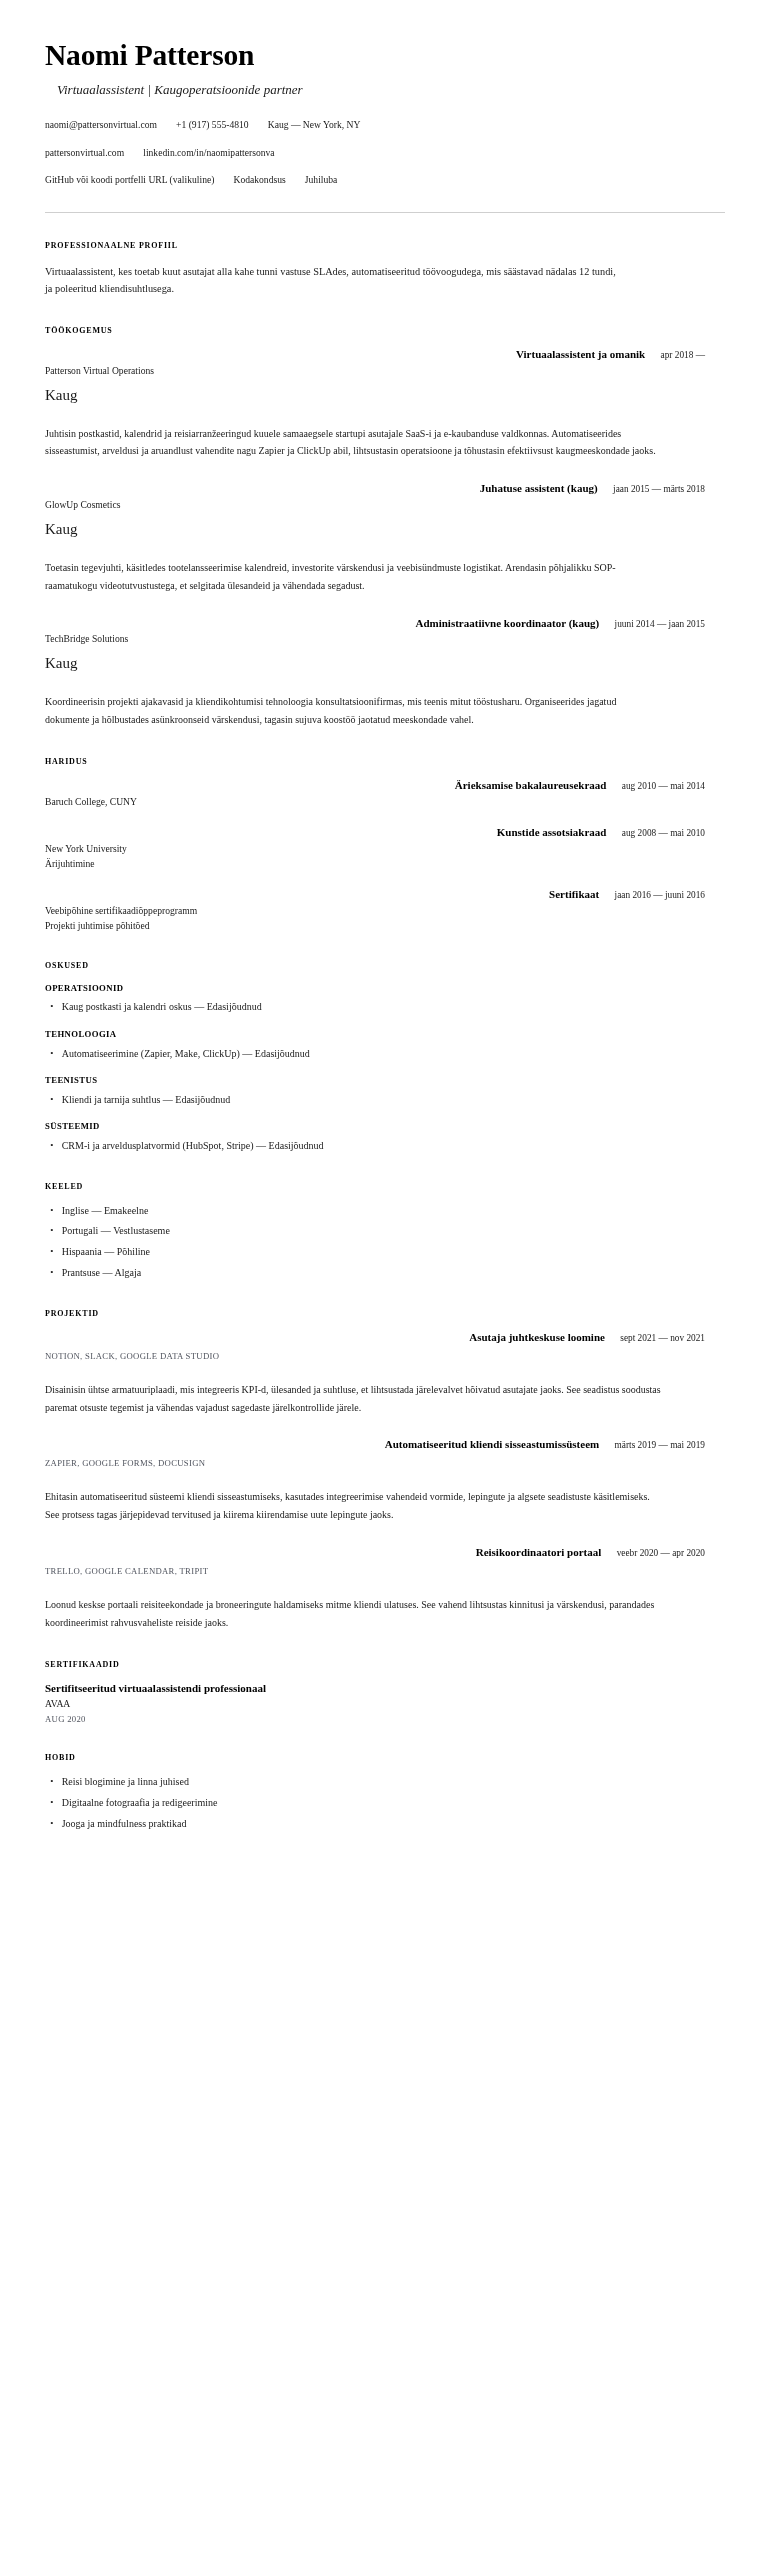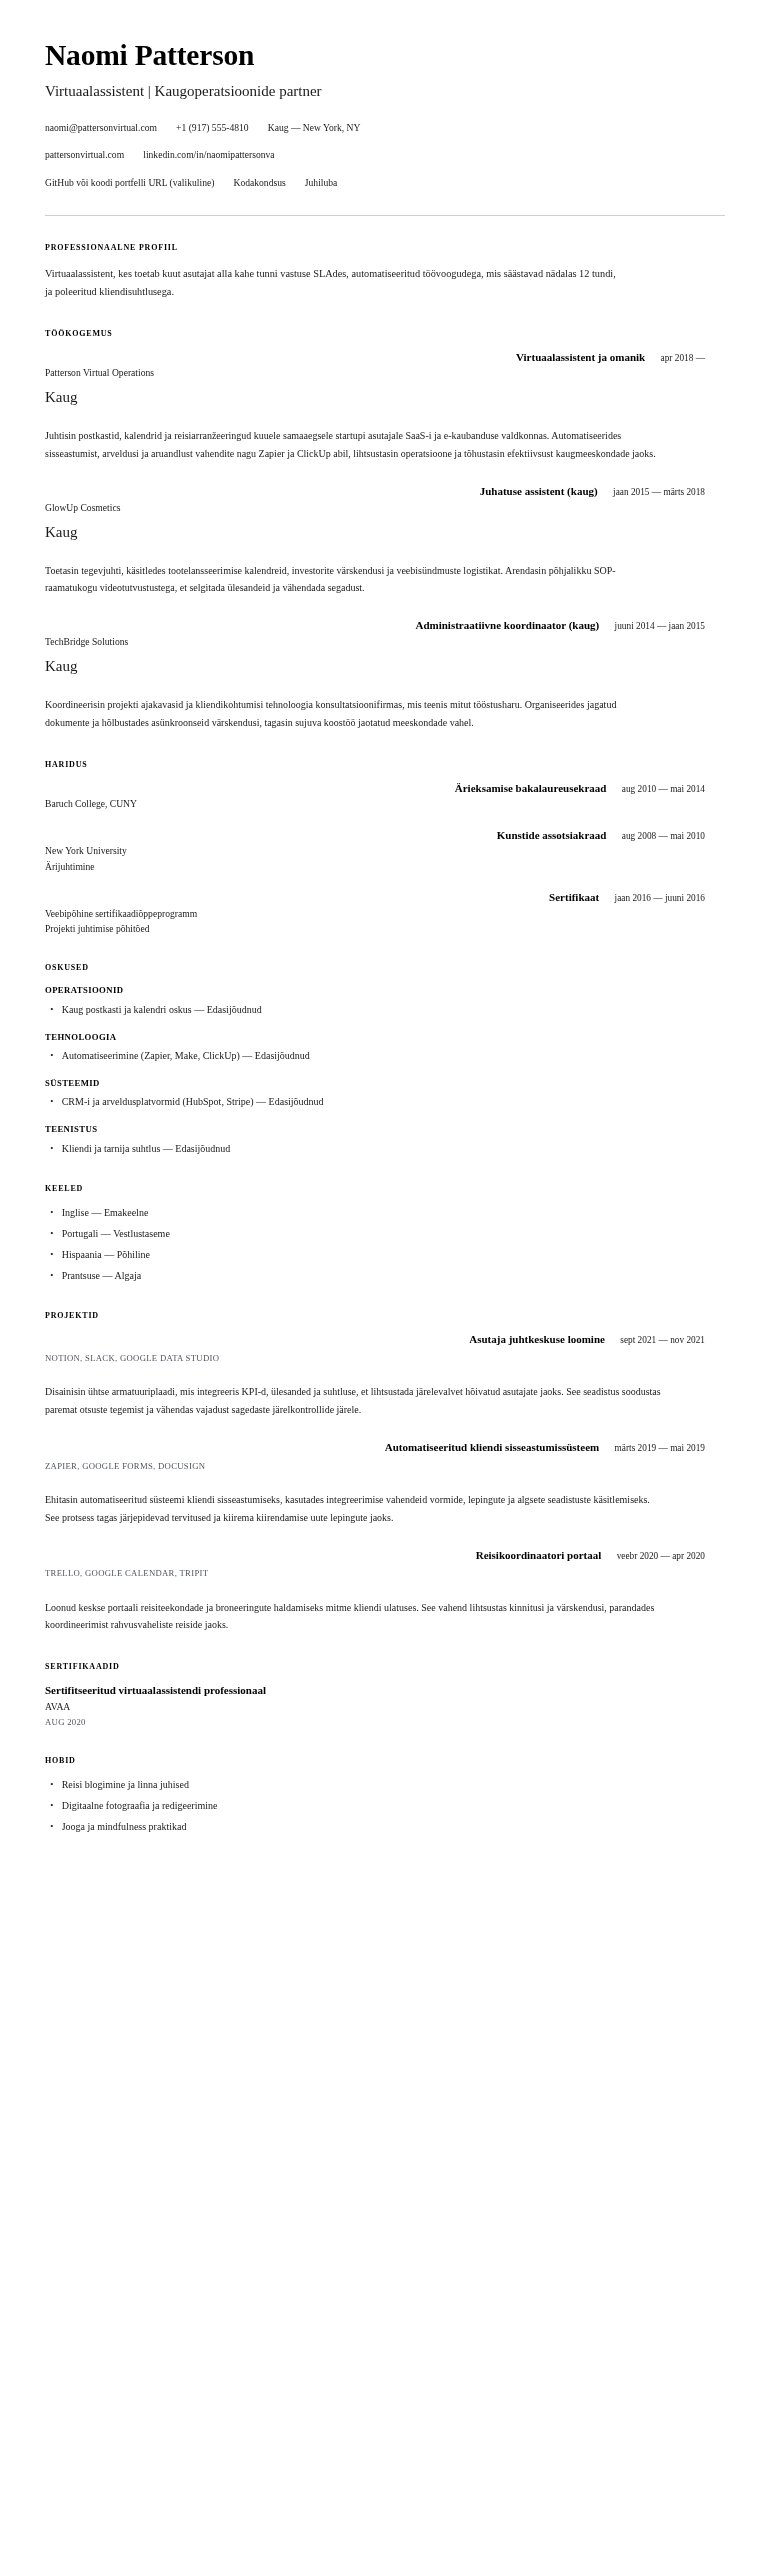--- a/index.html
+++ b/index.html
@@ -26,25 +26,26 @@
   
   .name {
     font-size: 29.5px;
     font-weight: 700;
     letter-spacing: -0.2px;
     line-height: 1.05;
     margin: 0 0 11.5px 0;
     color: #000000;
   }
   .headline {
-    font-size: 15px;
+    font-size: 13px;
     font-weight: 400;
     line-height: 1.3;
-    margin: 0 0 19px 0;
-    color: #1a1a1a;
+    margin: 0 0 19px 12px;
+    color: #1a1a1a;
+    font-style: italic;
   }
   .contact-row {
     font-size: 9.6px;
     line-height: 1.5;
     margin-bottom: 13px;
     color: #1a1a1a;
   }
   .contact-row:last-of-type { margin-bottom: 0; }
   .contact-item { display: inline-block; margin-right: 16.7px; }
   .contact-item:last-child { margin-right: 0; }
@@ -275,30 +276,30 @@
     </div>
 
     <div class="skill-group">
       <h3 class="skill-group-title">TEHNOLOOGIA</h3>
       <ul class="bullets">
         <li>Automatiseerimine (Zapier, Make, ClickUp) — Edasijõudnud</li>
       </ul>
     </div>
 
     <div class="skill-group">
+      <h3 class="skill-group-title">TEENISTUS</h3>
+      <ul class="bullets">
+        <li>Kliendi ja tarnija suhtlus — Edasijõudnud</li>
+      </ul>
+    </div>
+
+    <div class="skill-group">
       <h3 class="skill-group-title">SÜSTEEMID</h3>
       <ul class="bullets">
         <li>CRM-i ja arveldusplatvormid (HubSpot, Stripe) — Edasijõudnud</li>
-      </ul>
-    </div>
-
-    <div class="skill-group">
-      <h3 class="skill-group-title">TEENISTUS</h3>
-      <ul class="bullets">
-        <li>Kliendi ja tarnija suhtlus — Edasijõudnud</li>
       </ul>
     </div>
   </section>
 
   <section class="section">
     <h2 class="section-title">KEELED</h2>
     <ul class="bullets lang-list">
       <li>Inglise — Emakeelne</li>
       <li>Portugali — Vestlustaseme</li>
       <li>Hispaania — Põhiline</li>

